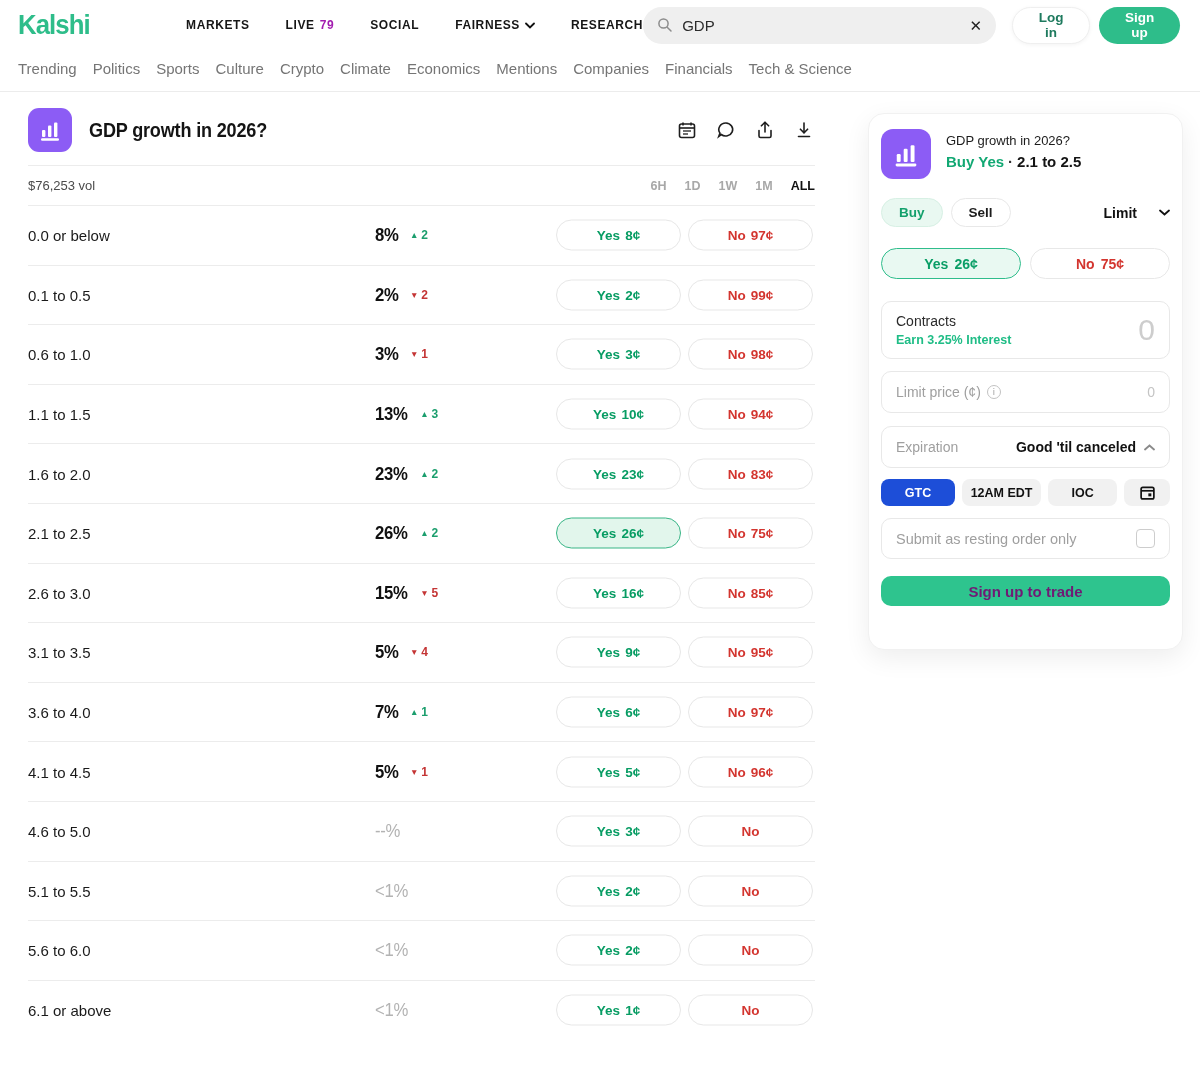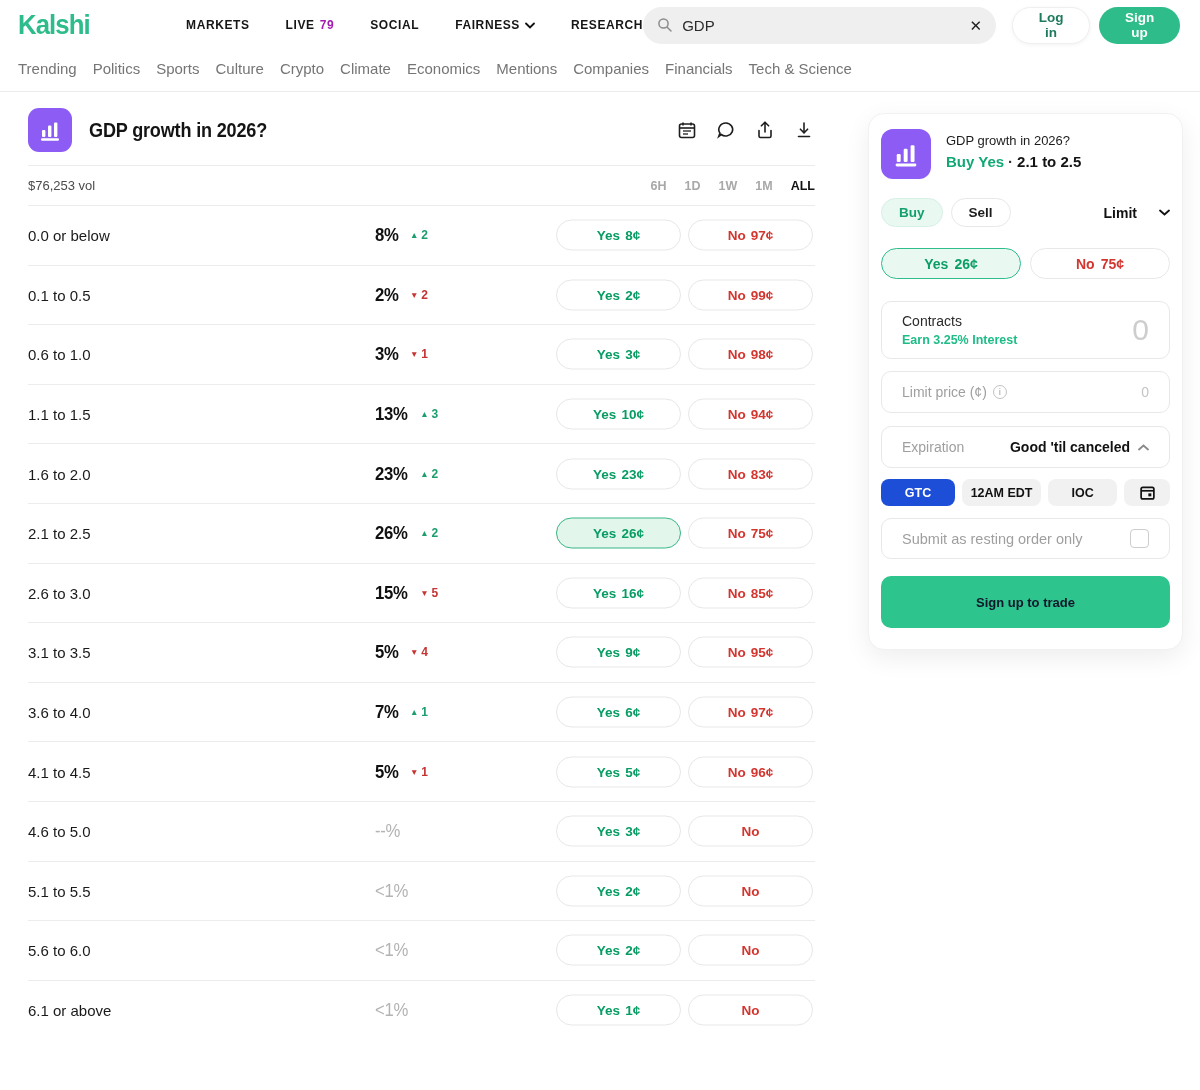--- a/index.html
+++ b/index.html
@@ -82,21 +82,21 @@
   .p-sub .dot{color:#333;margin:0 4px;}
   .buysell{margin-top:19px;display:flex;align-items:center;gap:8px;}
   .bpill{height:29px;padding:0 17px;border-radius:15px;font-size:13.5px;font-weight:600;display:flex;align-items:center;}
   .bpill.buy{background:#e9f8f1;color:#13a06c;border:1px solid #d7f0e4;}
   .bpill.sell{background:#fff;color:#1c1c1c;border:1px solid #e8e8e8;}
   .limit-sel{margin-left:auto;display:flex;align-items:center;gap:22px;font-size:14px;font-weight:700;color:#111;}
   .p-yesno{margin-top:21px;display:flex;gap:9px;}
   .p-yes,.p-no{flex:1;height:31px;border-radius:16px;display:flex;align-items:center;justify-content:center;gap:6px;font-size:14px;font-weight:700;}
   .p-yes{background:#e9f9f2;border:1.5px solid #2fbd8c;color:#0a9e66;}
   .p-no{background:#fff;border:1px solid #e8e8e8;color:var(--no-red);}
-  .ibox{border:1px solid #e8e8e8;border-radius:10px;display:flex;align-items:center;padding:0 20px;}
+  .ibox{border:1px solid #e8e8e8;border-radius:10px;display:flex;align-items:center;padding:0 14px;}
   .contracts{margin-top:22px;height:58px;}
   .c-left{display:flex;flex-direction:column;gap:4px;}
   .c-label{font-size:14px;color:#2b2b2b;}
   .c-note{font-size:12.5px;font-weight:600;color:#1fbd86;}
   .c-zero{margin-left:auto;font-size:30px;font-weight:500;color:#cdcdcd;}
   .limitprice{margin-top:12px;height:42px;}
   .lp-label{font-size:14px;color:#9f9f9f;display:flex;align-items:center;gap:6px;}
   .info-icon{width:14px;height:14px;border-radius:50%;border:1.2px solid #c2c2c2;color:#c2c2c2;font-size:9px;display:flex;align-items:center;justify-content:center;font-weight:700;}
   .lp-zero{margin-left:auto;font-size:14px;color:#c4c4c4;}
   .expiration{margin-top:13px;height:42px;}
@@ -104,21 +104,21 @@
   .ex-val{margin-left:auto;display:flex;align-items:center;gap:8px;font-size:14px;font-weight:700;color:#111;}
   .gtc-row{margin-top:11px;display:flex;gap:7px;}
   .gpill{height:27px;border-radius:8px;font-size:12.5px;font-weight:700;display:flex;align-items:center;justify-content:center;background:#f1f1f1;color:#111;}
   .gpill.gtc{flex:0 0 74px;background:#1d4ed8;color:#fff;text-align:right;}
   .gpill.edt{flex:1.15;}
   .gpill.ioc{flex:1;}
   .gpill.cal{flex:0 0 46px;}
   .resting{margin-top:12px;height:41px;}
   .r-label{font-size:14.5px;color:#9f9f9f;}
   .checkbox{margin-left:auto;width:19px;height:19px;border:1.5px solid #cdcdcd;border-radius:4px;background:#fff;}
-  .submit{margin-top:17px;height:52px;width:100%;border-radius:10px;background:#2ec48e;color:#0f172a;font-size:13px;font-weight:700;display:flex;align-items:center;justify-content:center;}
+  .submit{margin-top:17px;height:30px;width:100%;border-radius:10px;background:#2ec48e;color:#701a75;font-size:15px;font-weight:700;display:flex;align-items:center;justify-content:center;}
   svg{display:block;}
 </style>
 </head>
 <body>
 
 <div class="topbar">
   <div class="logo">Kalshi</div>
   <nav class="topnav">
     <span class="item">
         <span>MARKETS</span>

